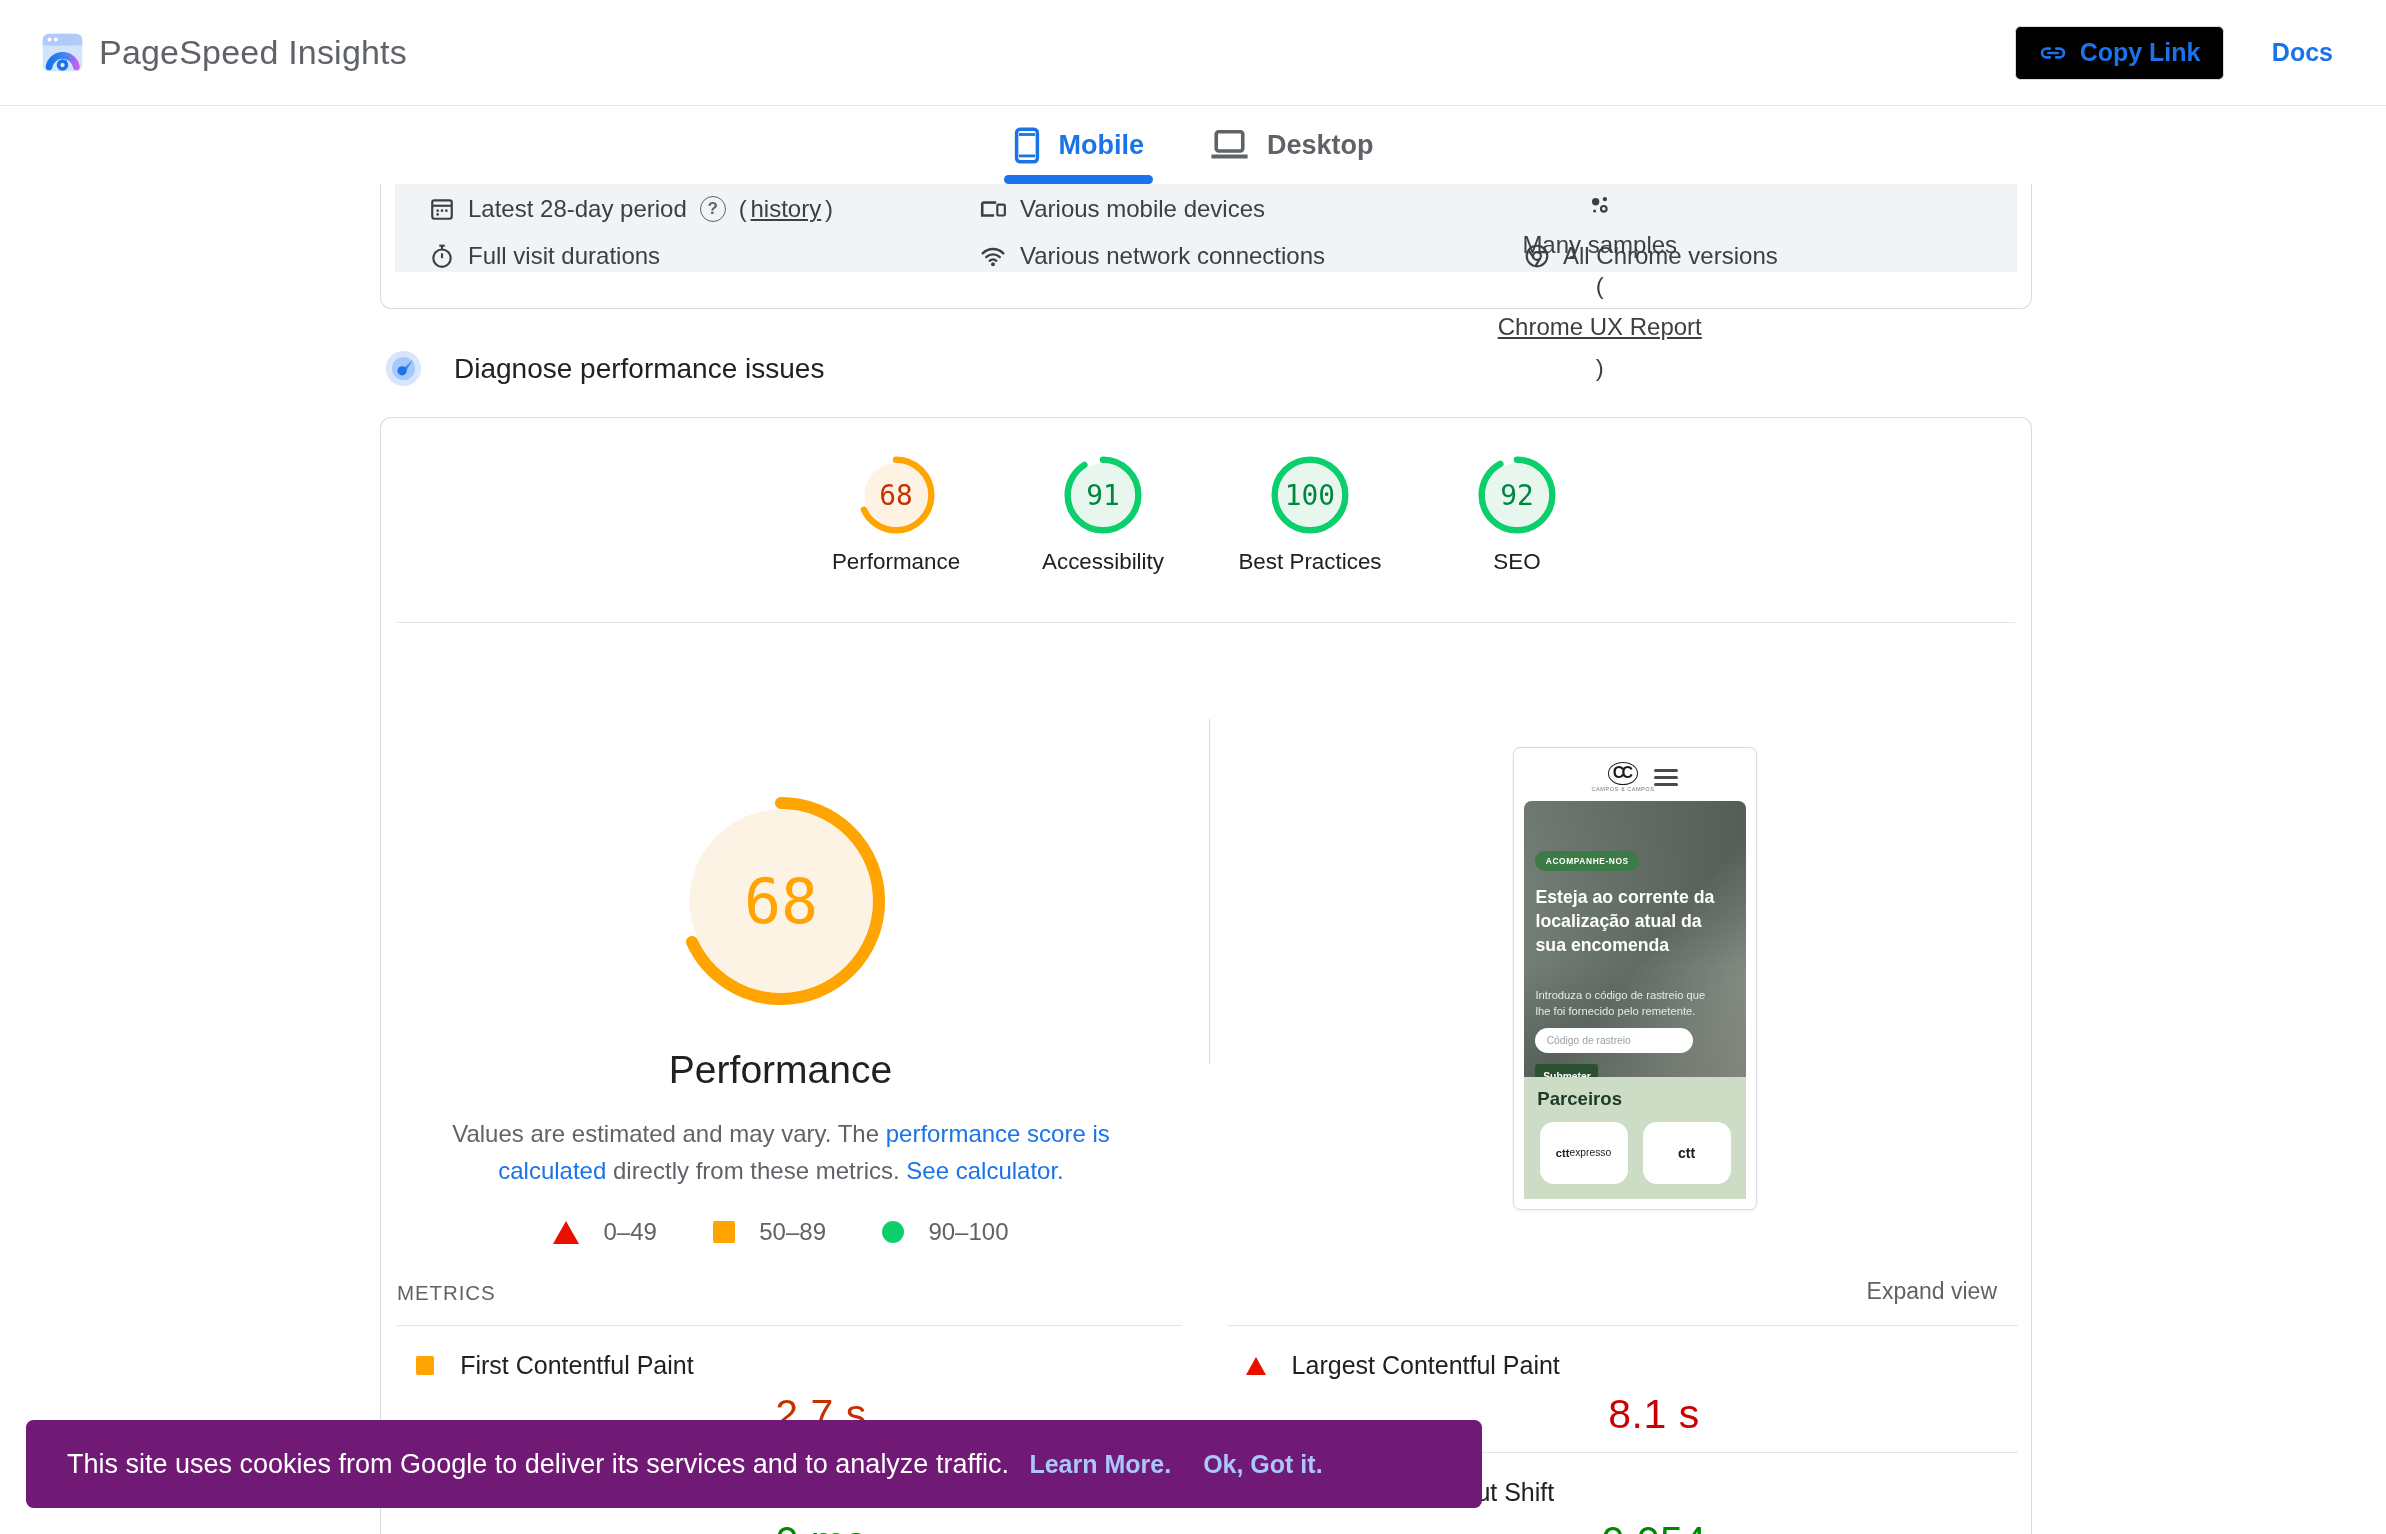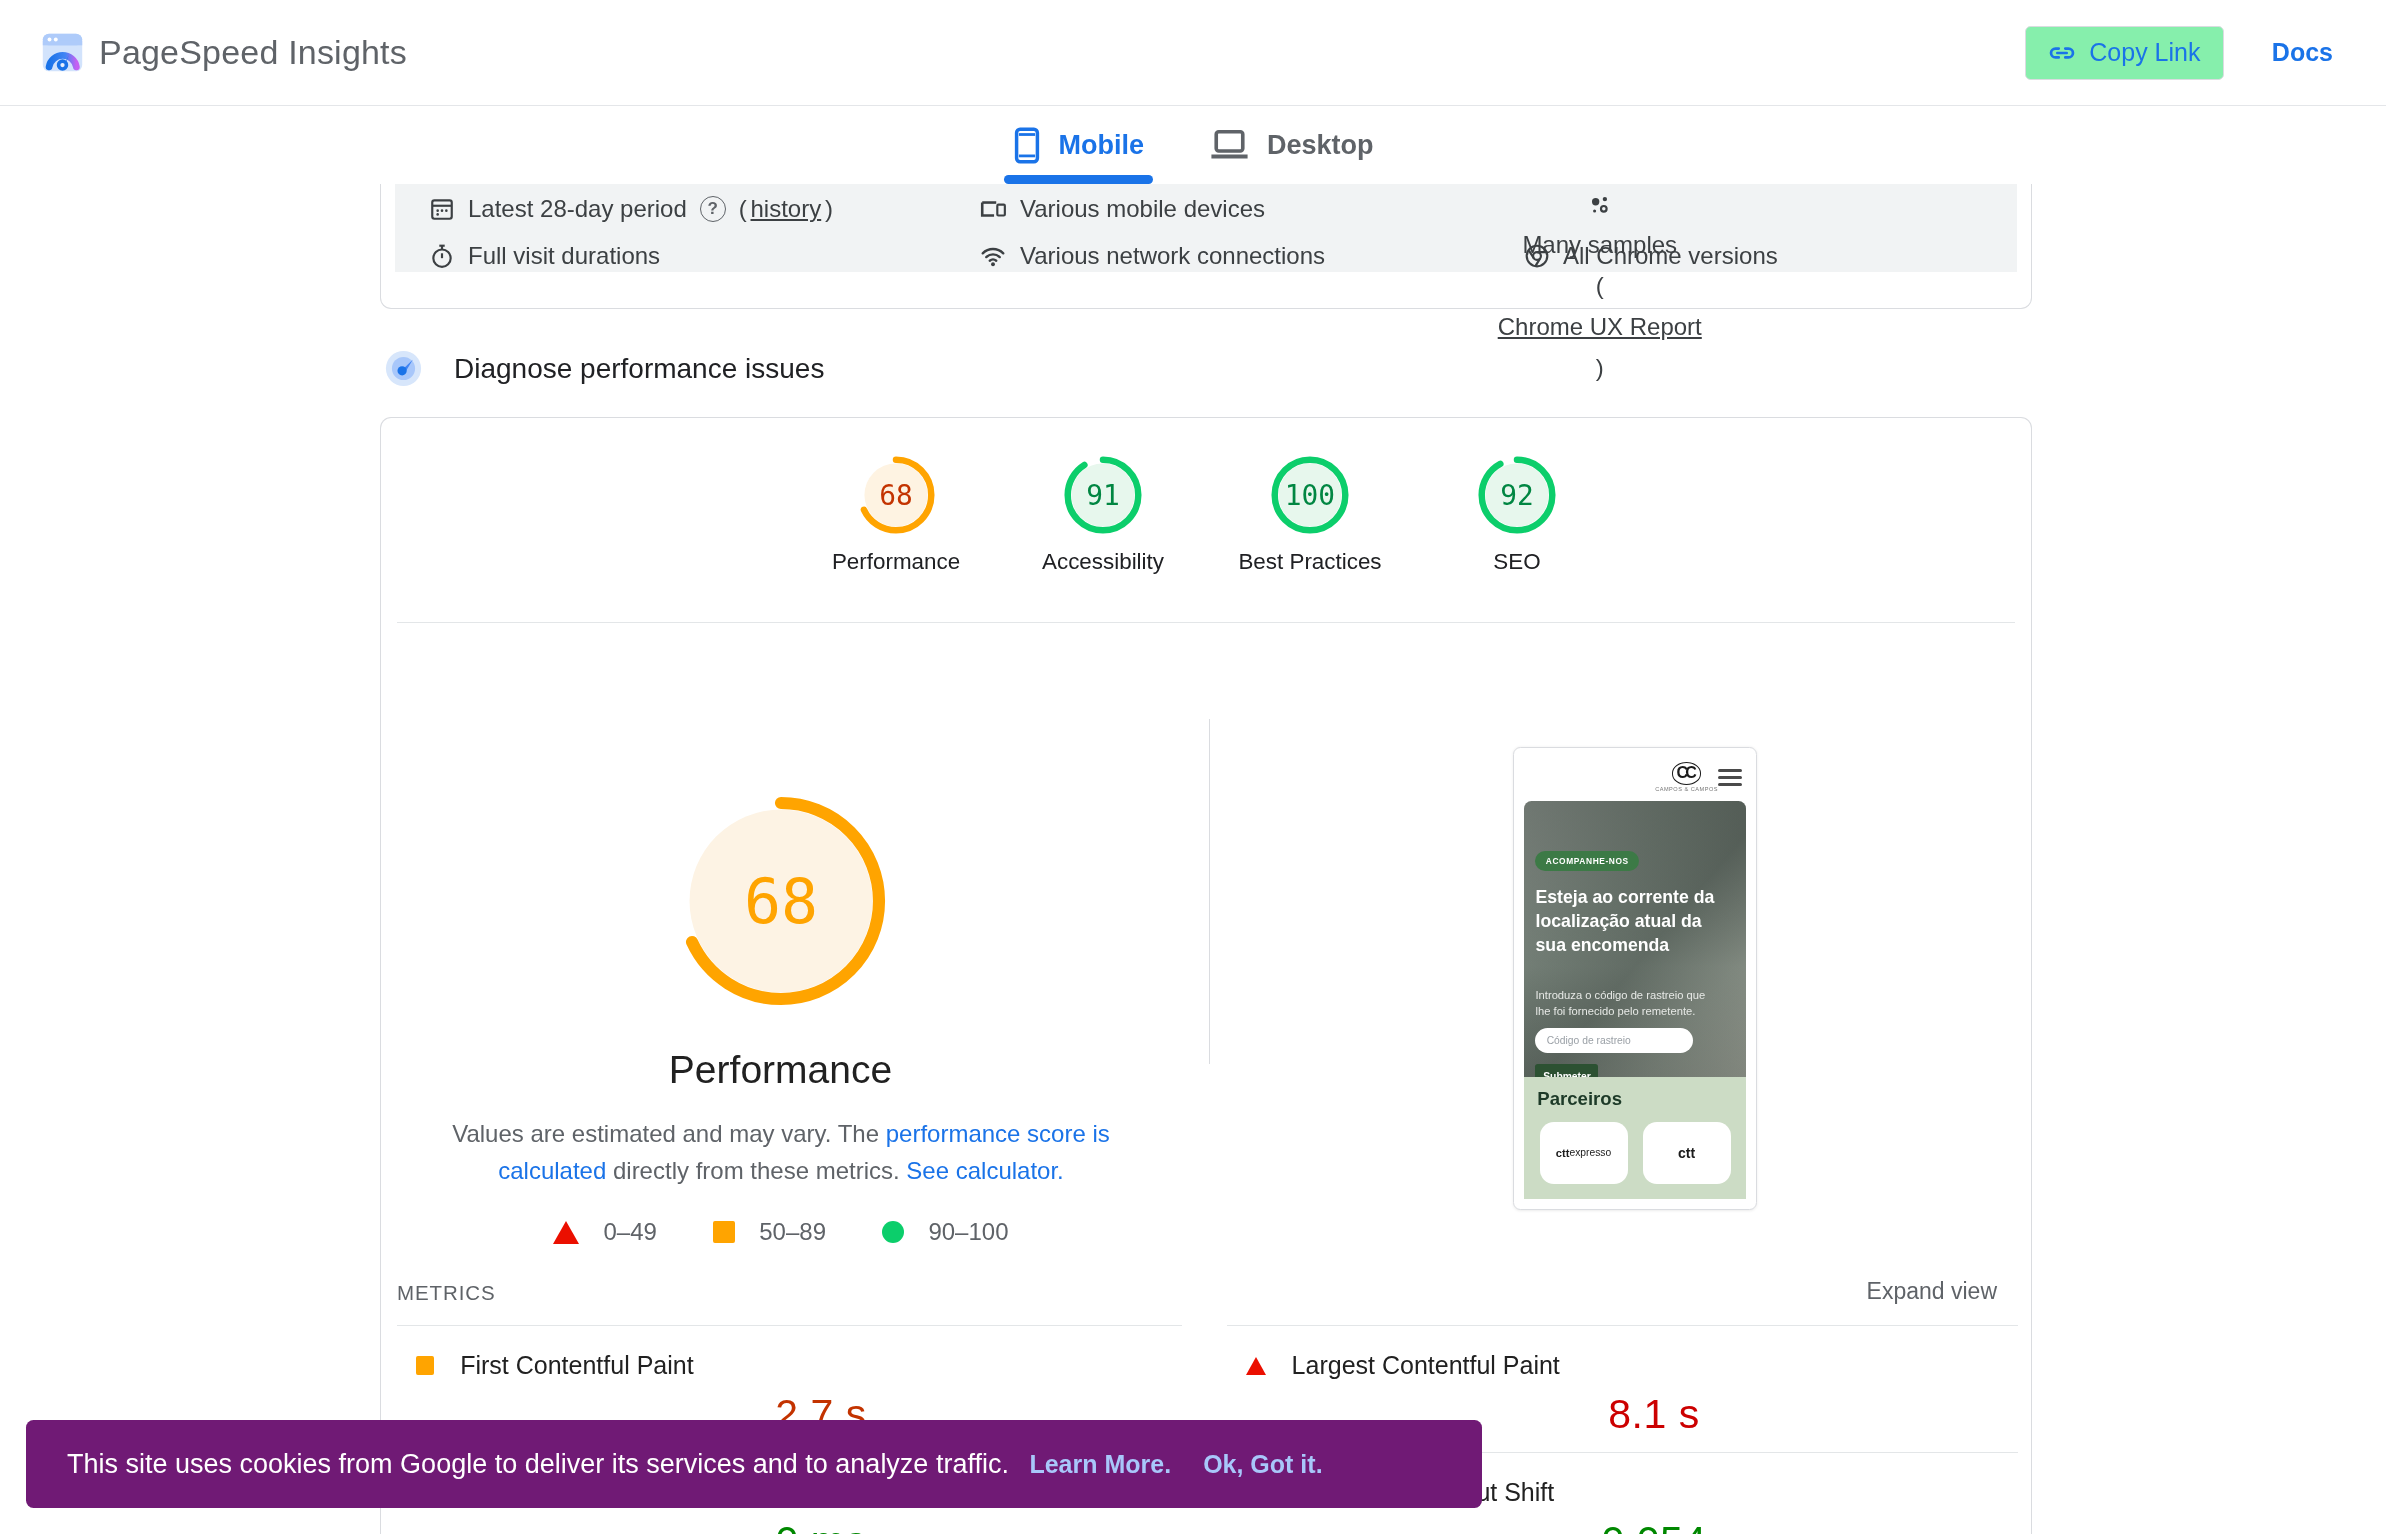--- a/index.html
+++ b/index.html
@@ -5,22 +5,22 @@
   * { box-sizing: border-box; }
   body { margin:0; background:#fff; font-family:"Liberation Sans", sans-serif; color:#202124; }
   .stage { position:relative; width:2387px; height:1534px; background:#fff; overflow:hidden; }
 
   
   .hdr { position:absolute; top:0; left:0; right:0; height:106px; display:flex; align-items:center;
          padding:0 41px; border-bottom:0.9px solid #e4e6e9; background:#fff; z-index:10; }
   .hdr-title { font-size:34px; color:#5f6368; margin-left:15px; letter-spacing:0.2px; }
   .hdr-right { margin-left:auto; display:flex; align-items:center; }
   .copy-btn { display:flex; align-items:center; gap:13px; height:54px; padding:0 22.4px;
-              border:0.9px solid #dadce0; border-radius:5.6px; background:#86efac;
-              color:#1a73e8; font-size:25px; font-weight:normal; cursor:pointer; }
+              border:0.9px solid #dadce0; border-radius:5.6px; background:#000000;
+              color:#1a73e8; font-size:25px; font-weight:bold; cursor:pointer; }
   .docs-link { margin-left:48px; margin-right:13px; color:#1a73e8; font-size:25px; font-weight:bold; text-decoration:none; }
 
   
   .tabs { position:absolute; top:106px; left:0; right:0; height:78px; display:flex; justify-content:center;
           align-items:center; gap:65px; z-index:6; }
   .tab { position:relative; display:flex; align-items:center; gap:17px; font-size:27px; font-weight:bold; cursor:pointer; }
   .tab.active { color:#1a73e8; }
   .tab.inactive { color:#5f6368; }
   .tab.active::after { content:""; position:absolute; left:-9.3px; right:-9.3px; bottom:-20.5px; height:9.3px;
                        border-radius:5.6px; background:#1a73e8; }
@@ -63,21 +63,21 @@
             gap:56px; align-items:center; font-size:24px; color:#5f6368; }
   .leg-item { display:flex; align-items:center; gap:24px; }
   .tri { width:0; height:0; border-left:13px solid transparent; border-right:13px solid transparent;
          border-bottom:23px solid #eb0f00; }
   .sq { width:22.4px; height:22.4px; background:#ffa400; border-radius:1.9px; }
   .dot { width:22.4px; height:22.4px; background:#0cce6b; border-radius:50%; }
 
   
   .phone { position:absolute; left:1132px; top:329px; width:244px; height:463px; border:0.9px solid #dadce0;
            border-radius:7.5px; background:#fff; padding:10.3px; box-shadow:0 0.9px 2.8px rgba(0,0,0,.08); }
-  .ph-head { display:flex; justify-content:flex-end; align-items:flex-start; padding:3.7px 3.7px 0 3.7px; height:41px; }
+  .ph-head { display:flex; justify-content:center; align-items:flex-start; padding:3.7px 3.7px 0 3.7px; height:41px; }
   .cc-logo { text-align:center; }
   .cc-mark { display:inline-block; font-weight:bold; font-size:16px; letter-spacing:-2.8px;
              border:1.9px solid #1b1b1b; border-radius:50%; padding:0.9px 6.5px 1.9px 3.7px; color:#1b1b1b; }
   .cc-cap { font-size:5.6px; color:#777; letter-spacing:0.5px; margin-top:0.9px; }
   .burger { width:24px; padding-top:7.5px; }
   .burger i { display:block; height:2.3px; background:#4a4a4a; margin-bottom:4.7px; border-radius:1.9px; }
   .hero { position:relative; margin-top:1.9px; height:276px; border-radius:7.5px 7.5px 0 0; overflow:hidden;
           background: linear-gradient(180deg, rgba(42,48,44,.38), rgba(42,48,44,.12) 60%, rgba(42,48,44,.3)),
                       linear-gradient(130deg,#9aa39c 0%, #79857c 35%, #69746c 55%, #8b948a 78%, #a6aba0 100%); }
   .hero-badge { position:absolute; left:11.2px; top:50px; background:#3c7a46; color:#fff; font-size:8.4px;

